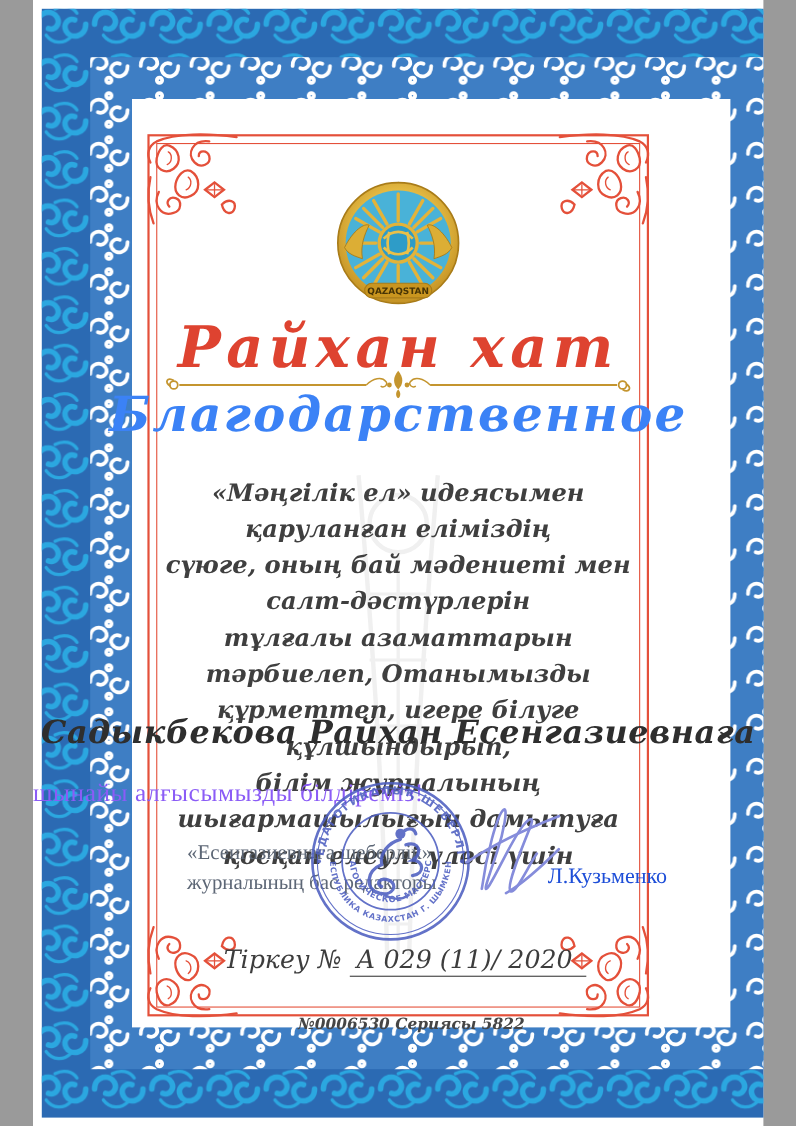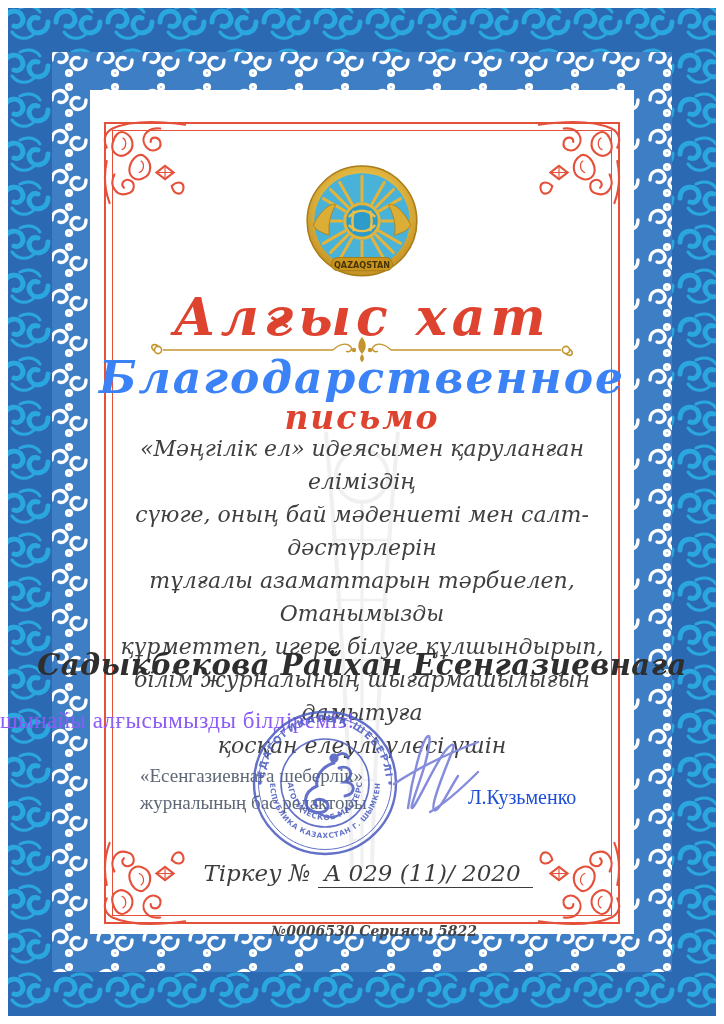--- a/index.html
+++ b/index.html
@@ -1,17 +1,17 @@
 <!DOCTYPE html>
 <html><head>
 <meta charset="utf-8">
 <style>
   html,body{margin:0;padding:0;background:#9a9a9a;}
   .page{
-    position:relative;width:724px;height:1024px;background:#ffffff;
+    position:relative;width:664px;height:1024px;background:#ffffff;
     overflow:hidden;font-family:"DejaVu Serif",serif;margin:0 auto;
   }
   .page *{box-sizing:border-box;}
   svg.border-svg{position:absolute;left:0;top:0;z-index:1;}
 
   
   .red-frame{
     position:absolute;left:104px;right:104px;top:122px;bottom:100px;
     border:2.4px solid #e4503a;z-index:2;
   }
@@ -40,21 +40,21 @@
   .title-ru1{
     position:absolute;top:352px;left:0;right:0;text-align:center;
     font-size:44px;font-weight:bold;font-style:italic;color:#3b82f6;letter-spacing:2px;
   }
   .title-ru2{
     position:absolute;top:398px;left:0;right:0;text-align:center;
     font-size:33px;font-weight:bold;font-style:italic;color:#de4330;letter-spacing:2px;
   }
   .body-text{
     position:absolute;top:432px;left:104px;right:104px;text-align:center;
-    font-size:22px;font-style:italic;color:#3f3f3f;line-height:33px;
+    font-size:22px;font-style:italic;color:#3f3f3f;line-height:33px;font-weight:bold;
   }
   .recipient{
     position:absolute;top:648px;left:0;right:0;text-align:center;
     font-size:29px;font-style:italic;font-weight:600;color:#2e2e2e;letter-spacing:.5px;
   }
   .gratitude{
     position:absolute;top:708px;left:0;right:0;text-align:left;
     font-family:"Liberation Serif",serif;font-size:23px;color:#8b5cf6;letter-spacing:.5px;
   }
   .org-block{
@@ -190,21 +190,21 @@
       <g stroke="#e9c04a" stroke-width="2.4" fill="none">
         <path d="M47,56 C55,48 65,48 73,56"></path>
         <path d="M47,64 C55,72 65,72 73,64"></path>
         <path d="M52,50 C50,58 50,62 52,70"></path>
         <path d="M68,50 C70,58 70,62 68,70"></path>
       </g>
       <rect x="30" y="96" width="60" height="13" rx="6.5" fill="#c9951f" stroke="#a97c18"></rect>
       <text x="60" y="106" text-anchor="middle" font-size="8" font-weight="bold" font-family="DejaVu Sans, sans-serif" fill="#473405">QAZAQSTAN</text>
     </svg>
 
-    <div class="title-kk">Алғыс хат</div>
+    <div class="title-kk">Райхан хат</div>
 
     <svg class="divider" width="430" height="26" viewBox="0 0 430 26">
       <g stroke="#c4952f" fill="none" stroke-width="1.6">
         <path d="M16,14 H186"></path>
           <path d="M244,14 H414"></path>
         <circle cx="11" cy="14" r="3.6"></circle>
           <circle cx="419" cy="14" r="3.6"></circle>
         <path d="M11,10 C5,6 2,12 8,15"></path>
         <path d="M419,18 C425,22 428,16 422,13"></path>
         <path d="M186,14 C192,8 200,6 204,11 C206,14 202,17 199,15" stroke-width="1.3"></path>
@@ -212,21 +212,20 @@
       </g>
       <g fill="#c4952f">
         <path d="M215,1 C210,7 210,13 215,18 C220,13 220,7 215,1 Z"></path>
         <path d="M215,18 C212,21 213,25 215,26 C217,25 218,21 215,18 Z"></path>
         <circle cx="207" cy="14" r="2.2"></circle>
           <circle cx="223" cy="14" r="2.2"></circle>
       </g>
     </svg>
 
     <div class="title-ru1">Благодарственное</div>
-    <div class="title-ru2">письмо</div>
 
     <div class="body-text">
       <div>«Мәңгілік ел» идеясымен қаруланған еліміздің</div>
       <div>сүюге, оның бай мәдениеті мен салт-дәстүрлерін</div>
       <div>тұлғалы азаматтарын тәрбиелеп, Отанымызды</div>
       <div>құрметтеп, игере білуге құлшындырып,</div>
       <div>білім журналының шығармашылығын дамытуға</div>
       <div>қосқан елеулі үлесі үшін</div>
     </div>
 

